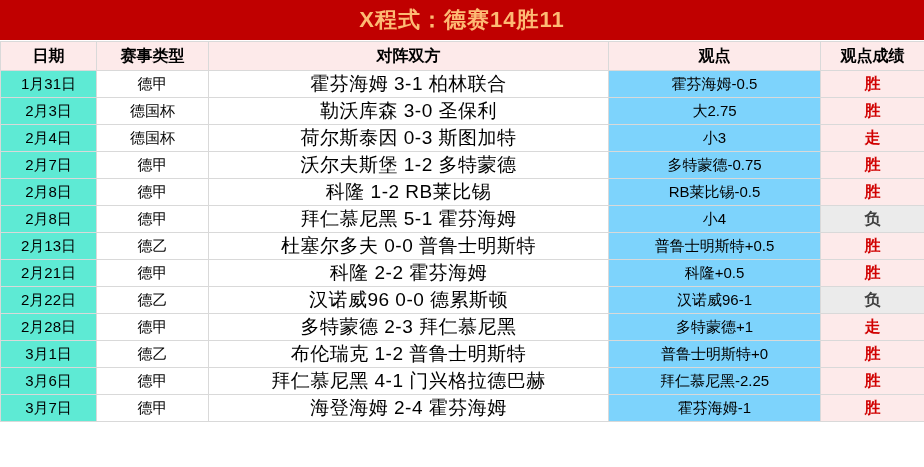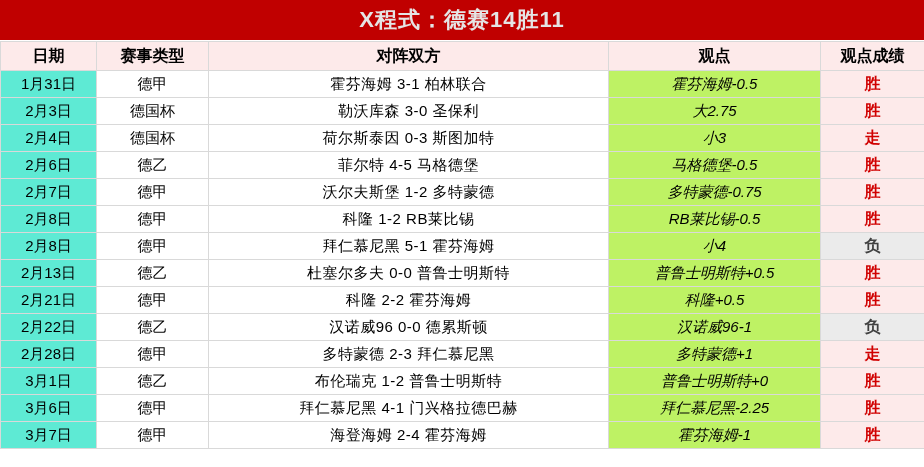--- a/index.html
+++ b/index.html
@@ -15,21 +15,21 @@
   }
   .sheet {
     width: 924px;
     height: 467px;
     position: relative;
     box-sizing: border-box;
   }
   .title-bar {
     height: 40px;
     background: #c00000;
-    color: #e5e5e5;
+    color: #fdba74;
     display: flex;
     align-items: center;
     justify-content: center;
     font-size: 22px;
     font-weight: bold;
     letter-spacing: 1px;
     border-bottom: 1px solid #ffffff;
   }
   table {
     border-collapse: collapse;
@@ -54,22 +54,22 @@
     height: 28px;
   }
   col.c-date   { width: 96px; }
   col.c-type   { width: 112px; }
   col.c-match  { width: 400px; }
   col.c-view   { width: 212px; }
   col.c-result { width: 104px; }
 
   td.date   { background: #5eead4; font-size: 15px; }
   td.type   { background: #ffffff; font-size: 15px; }
-  td.match  { background: #ffffff; font-size: 15px; letter-spacing: 0.5px; }
-  td.view   { background: #bef264; font-size: 15px; font-style: italic; }
+  td.match  { background: #ffffff; font-size: 19px; letter-spacing: 0.5px; }
+  td.view   { background: #7dd3fc; font-size: 15px; }
   td.result { font-weight: bold; font-size: 16px; }
 
   td.result.win  { color: #d00000; background: #fdeaea; }
   td.result.lose { color: #404040; background: #ebebeb; }
   td.result.push { color: #d00000; background: #fdeaea; }
 </style>
 </head>
 <body>
 
 <div class="sheet">
@@ -109,27 +109,20 @@
           <td class="match">勒沃库森  3-0  圣保利</td>
           <td class="view">大2.75</td>
           <td class="result win">胜</td>
         </tr>
         <tr>
           <td class="date">2月4日</td>
           <td class="type">德国杯</td>
           <td class="match">荷尔斯泰因  0-3  斯图加特</td>
           <td class="view">小3</td>
           <td class="result push">走</td>
-        </tr>
-        <tr>
-          <td class="date">2月6日</td>
-          <td class="type">德乙</td>
-          <td class="match">菲尔特  4-5  马格德堡</td>
-          <td class="view">马格德堡-0.5</td>
-          <td class="result win">胜</td>
         </tr>
         <tr>
           <td class="date">2月7日</td>
           <td class="type">德甲</td>
           <td class="match">沃尔夫斯堡  1-2  多特蒙德</td>
           <td class="view">多特蒙德-0.75</td>
           <td class="result win">胜</td>
         </tr>
         <tr>
           <td class="date">2月8日</td>

